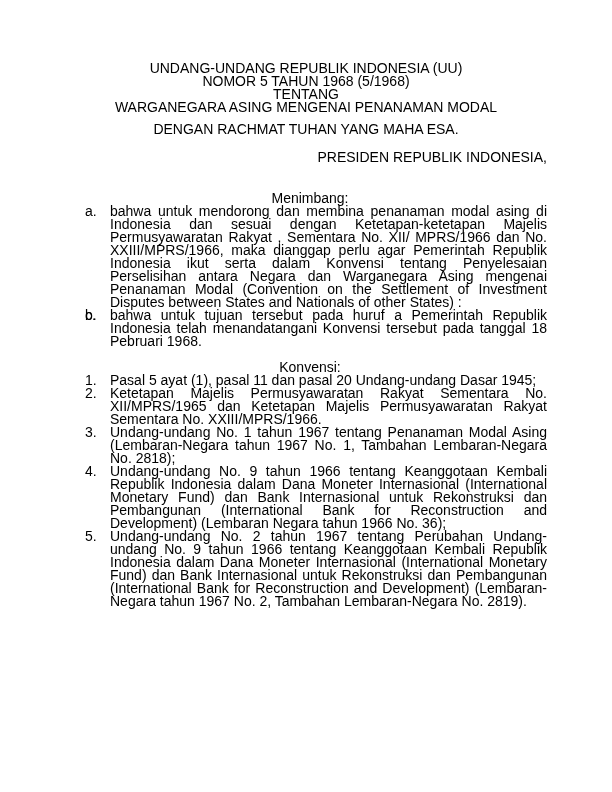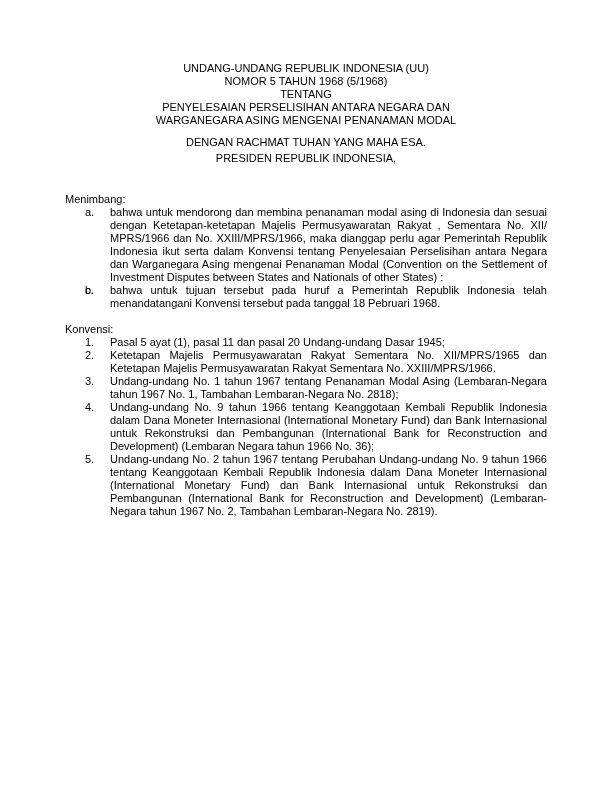--- a/index.html
+++ b/index.html
@@ -7,54 +7,53 @@
     padding: 0;
     background: #ffffff;
   }
   .page {
     position: relative;
     width: 612px;
     height: 792px;
     background: #ffffff;
     color: #000000;
     font-family: "Liberation Sans", sans-serif;
-    font-size: 11px;
+    font-size: 14px;
     line-height: 13px;
     box-sizing: border-box;
     padding: 62px 65px 40px 65px;
     overflow: hidden;
   }
   .center { text-align: center; }
   .title-block { margin: 0; }
   .invocation { margin-top: 9px; }
-  .president { margin-top: 3px; }
+  .president { margin-top: 15px; text-align: right; }
   .section-menimbang { margin-top: 28px; }
   .section-mengingat { margin-top: 13px; }
-  .heading { text-align: left; }
+  .heading { text-align: center; margin-left: 8px; }
   .item {
     position: relative;
     padding-left: 45px;
     text-align: justify;
   }
   .item .label {
     position: absolute;
     left: 20px;
     top: 0;
   }
 </style>
 </head>
 <body>
 
 <div class="page">
 
   <div class="title-block">
     <div class="center">UNDANG-UNDANG REPUBLIK INDONESIA (UU)</div>
     <div class="center">NOMOR 5 TAHUN 1968 (5/1968)</div>
     <div class="center">TENTANG</div>
-    <div class="center">PENYELESAIAN PERSELISIHAN ANTARA NEGARA DAN</div>
     <div class="center">WARGANEGARA ASING MENGENAI PENANAMAN MODAL</div>
   </div>
 
   <div class="center invocation">DENGAN RACHMAT TUHAN YANG MAHA ESA.</div>
 
   <div class="center president">PRESIDEN REPUBLIK INDONESIA,</div>
 
   <div class="section-menimbang">
     <div class="heading">Menimbang:</div>
 

